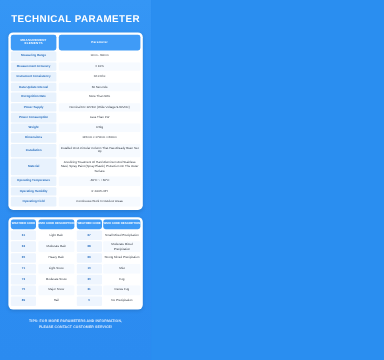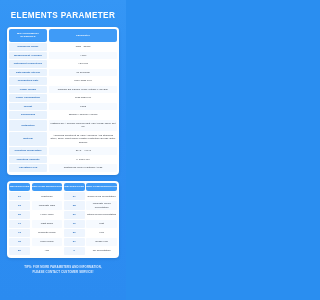--- a/index.html
+++ b/index.html
@@ -141,21 +141,21 @@
     line-height: 1.6;
     letter-spacing: .1px;
   }
 </style>
 </head>
 <body>
 
 <div class="page">
 
   <div class="title-wrap">
-    <div class="title">ELEMENTS PARAMETER</div>
+    <div class="title">TECHNICAL PARAMETER</div>
   </div>
 
   <div class="spec-card">
     <div class="spec-head">
       <div class="h left">MEASUREMENT ELEMENTS</div>
       <div class="h right">Parameter</div>
     </div>
     <div id="spec-rows">
         <div class="spec-row">
           <div class="c label">Measuring Range</div>

